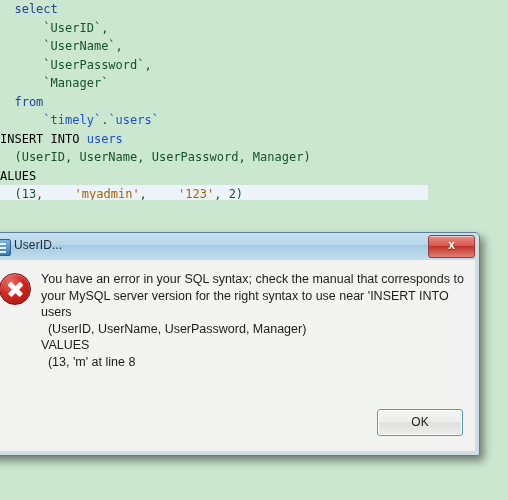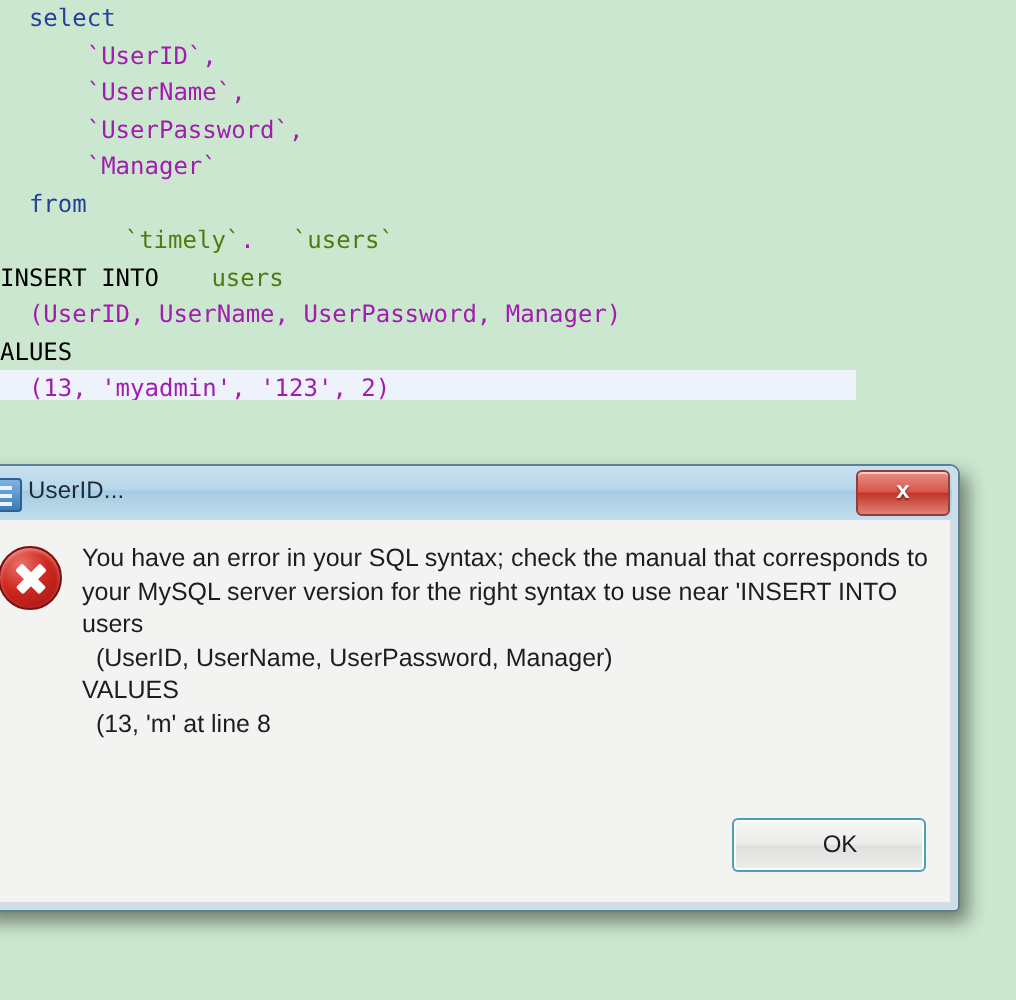--- a/index.html
+++ b/index.html
@@ -37,23 +37,23 @@
   .code-line {
     height: 18.5px;
     padding-left: 0;
     white-space: pre;
   }
   .code-line.current {
     background: #eef3fb;
   }
   .kw      { color: #24409a; }
   .kw-cap  { color: #000000; }
-  .ident   { color: #4d7c0f; padding-left: 19px; }
-  .plain   { color: #a21caf; }
-  .str     { color: #a21caf; }
+  .ident   { color: #1d4ed8; }
+  .plain   { color: #14532d; }
+  .str     { color: #a16207; margin-left: 24px; }
 
   
   #dialog {
     position: absolute;
     left: -12px;
     top: 232px;
     width: 492px;
     height: 224px;
     box-sizing: border-box;
     border: 1px solid #5c7f93;
@@ -189,21 +189,20 @@
     height: 25px;
     border: 1px solid #4f9dbb;
     border-radius: 3px;
     background: linear-gradient(to bottom, #f6f6f5 0%, #ececea 48%, #e0e0de 52%, #ededeb 100%);
     box-shadow: inset 0 0 0 1px #ffffff;
     font-size: 12px;
     color: #1a1a1a;
     text-align: center;
     line-height: 25px;
     cursor: pointer;
-    padding-left: 11px;
   }
 </style>
 </head>
 <body>
 
 <div id="root">
 
   <div id="editor"><div class="code-line"><span class="kw">  select</span></div><div class="code-line"><span class="plain">      `UserID`,</span></div><div class="code-line"><span class="plain">      `UserName`,</span></div><div class="code-line"><span class="plain">      `UserPassword`,</span></div><div class="code-line"><span class="plain">      `Manager`</span></div><div class="code-line"><span class="kw">  from</span></div><div class="code-line"><span class="ident">      `timely`</span><span class="plain">.</span><span class="ident">`users`</span></div><div class="code-line"><span class="kw-cap">INSERT INTO </span><span class="ident">users</span></div><div class="code-line"><span class="plain">  (UserID, UserName, UserPassword, Manager)</span></div><div class="code-line"><span class="kw-cap">ALUES</span></div><div class="code-line current"><span class="plain">  (13, </span><span class="str">'myadmin'</span><span class="plain">, </span><span class="str">'123'</span><span class="plain">, 2)</span></div></div>
 
   <div id="dialog">

